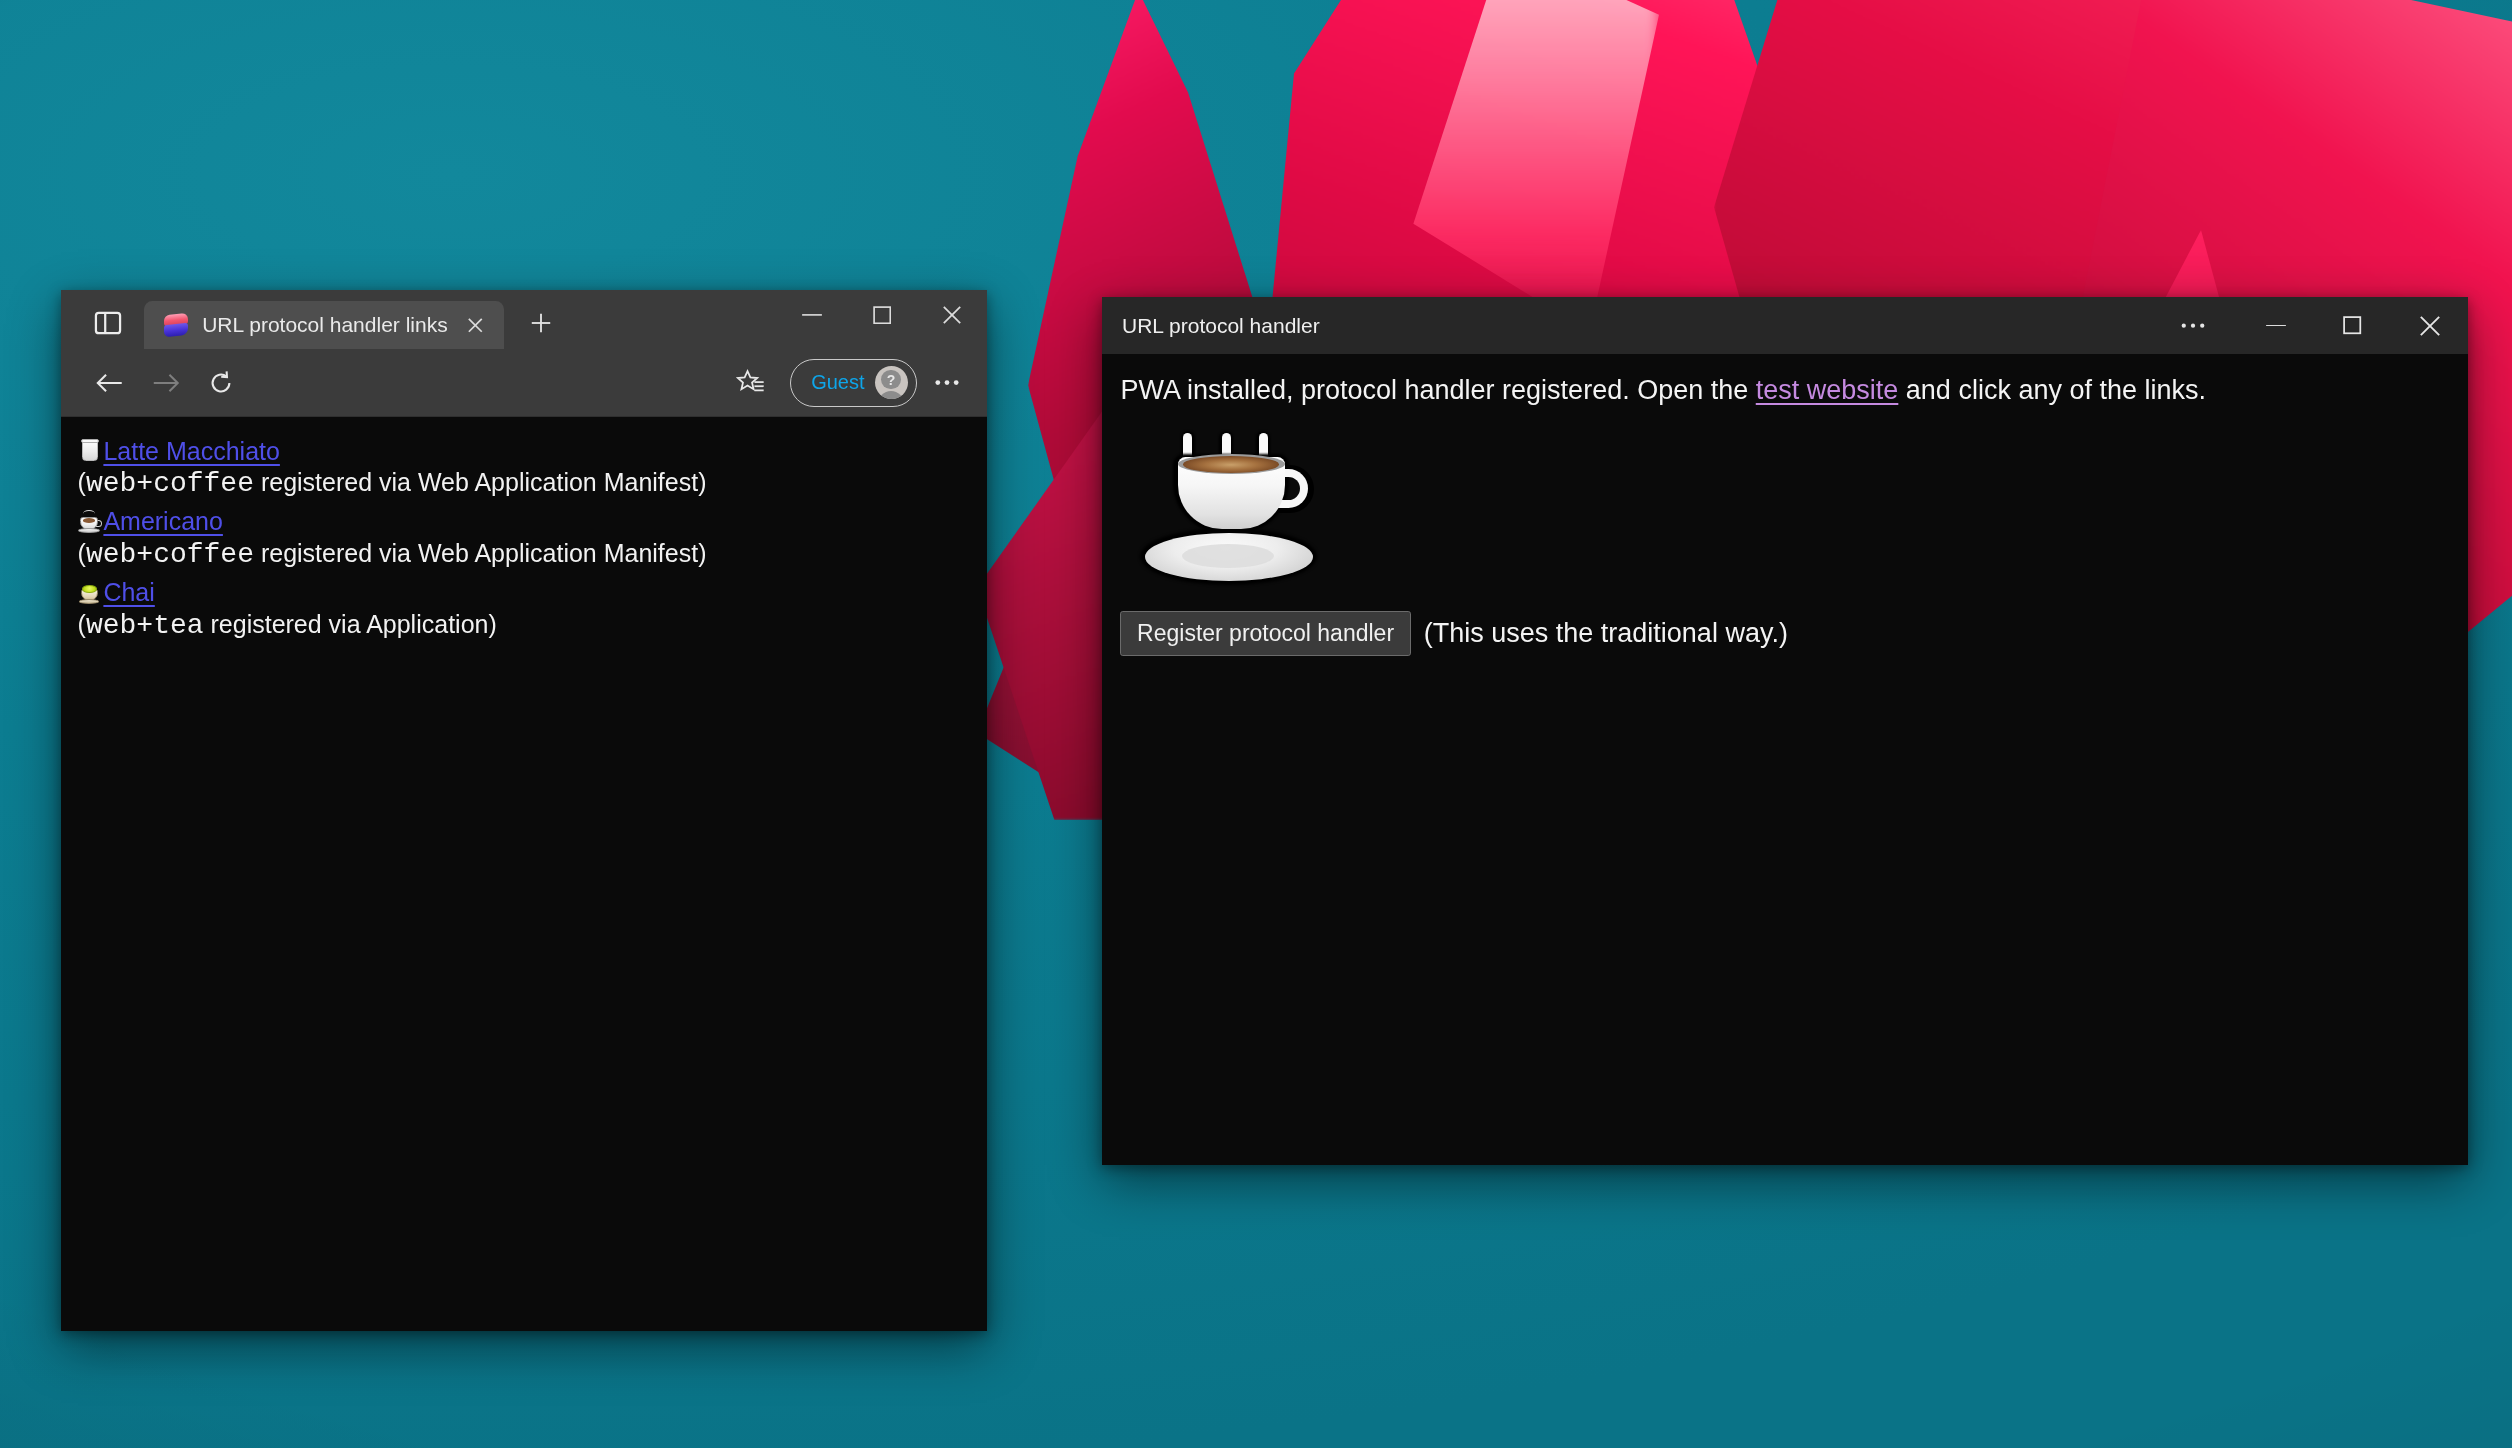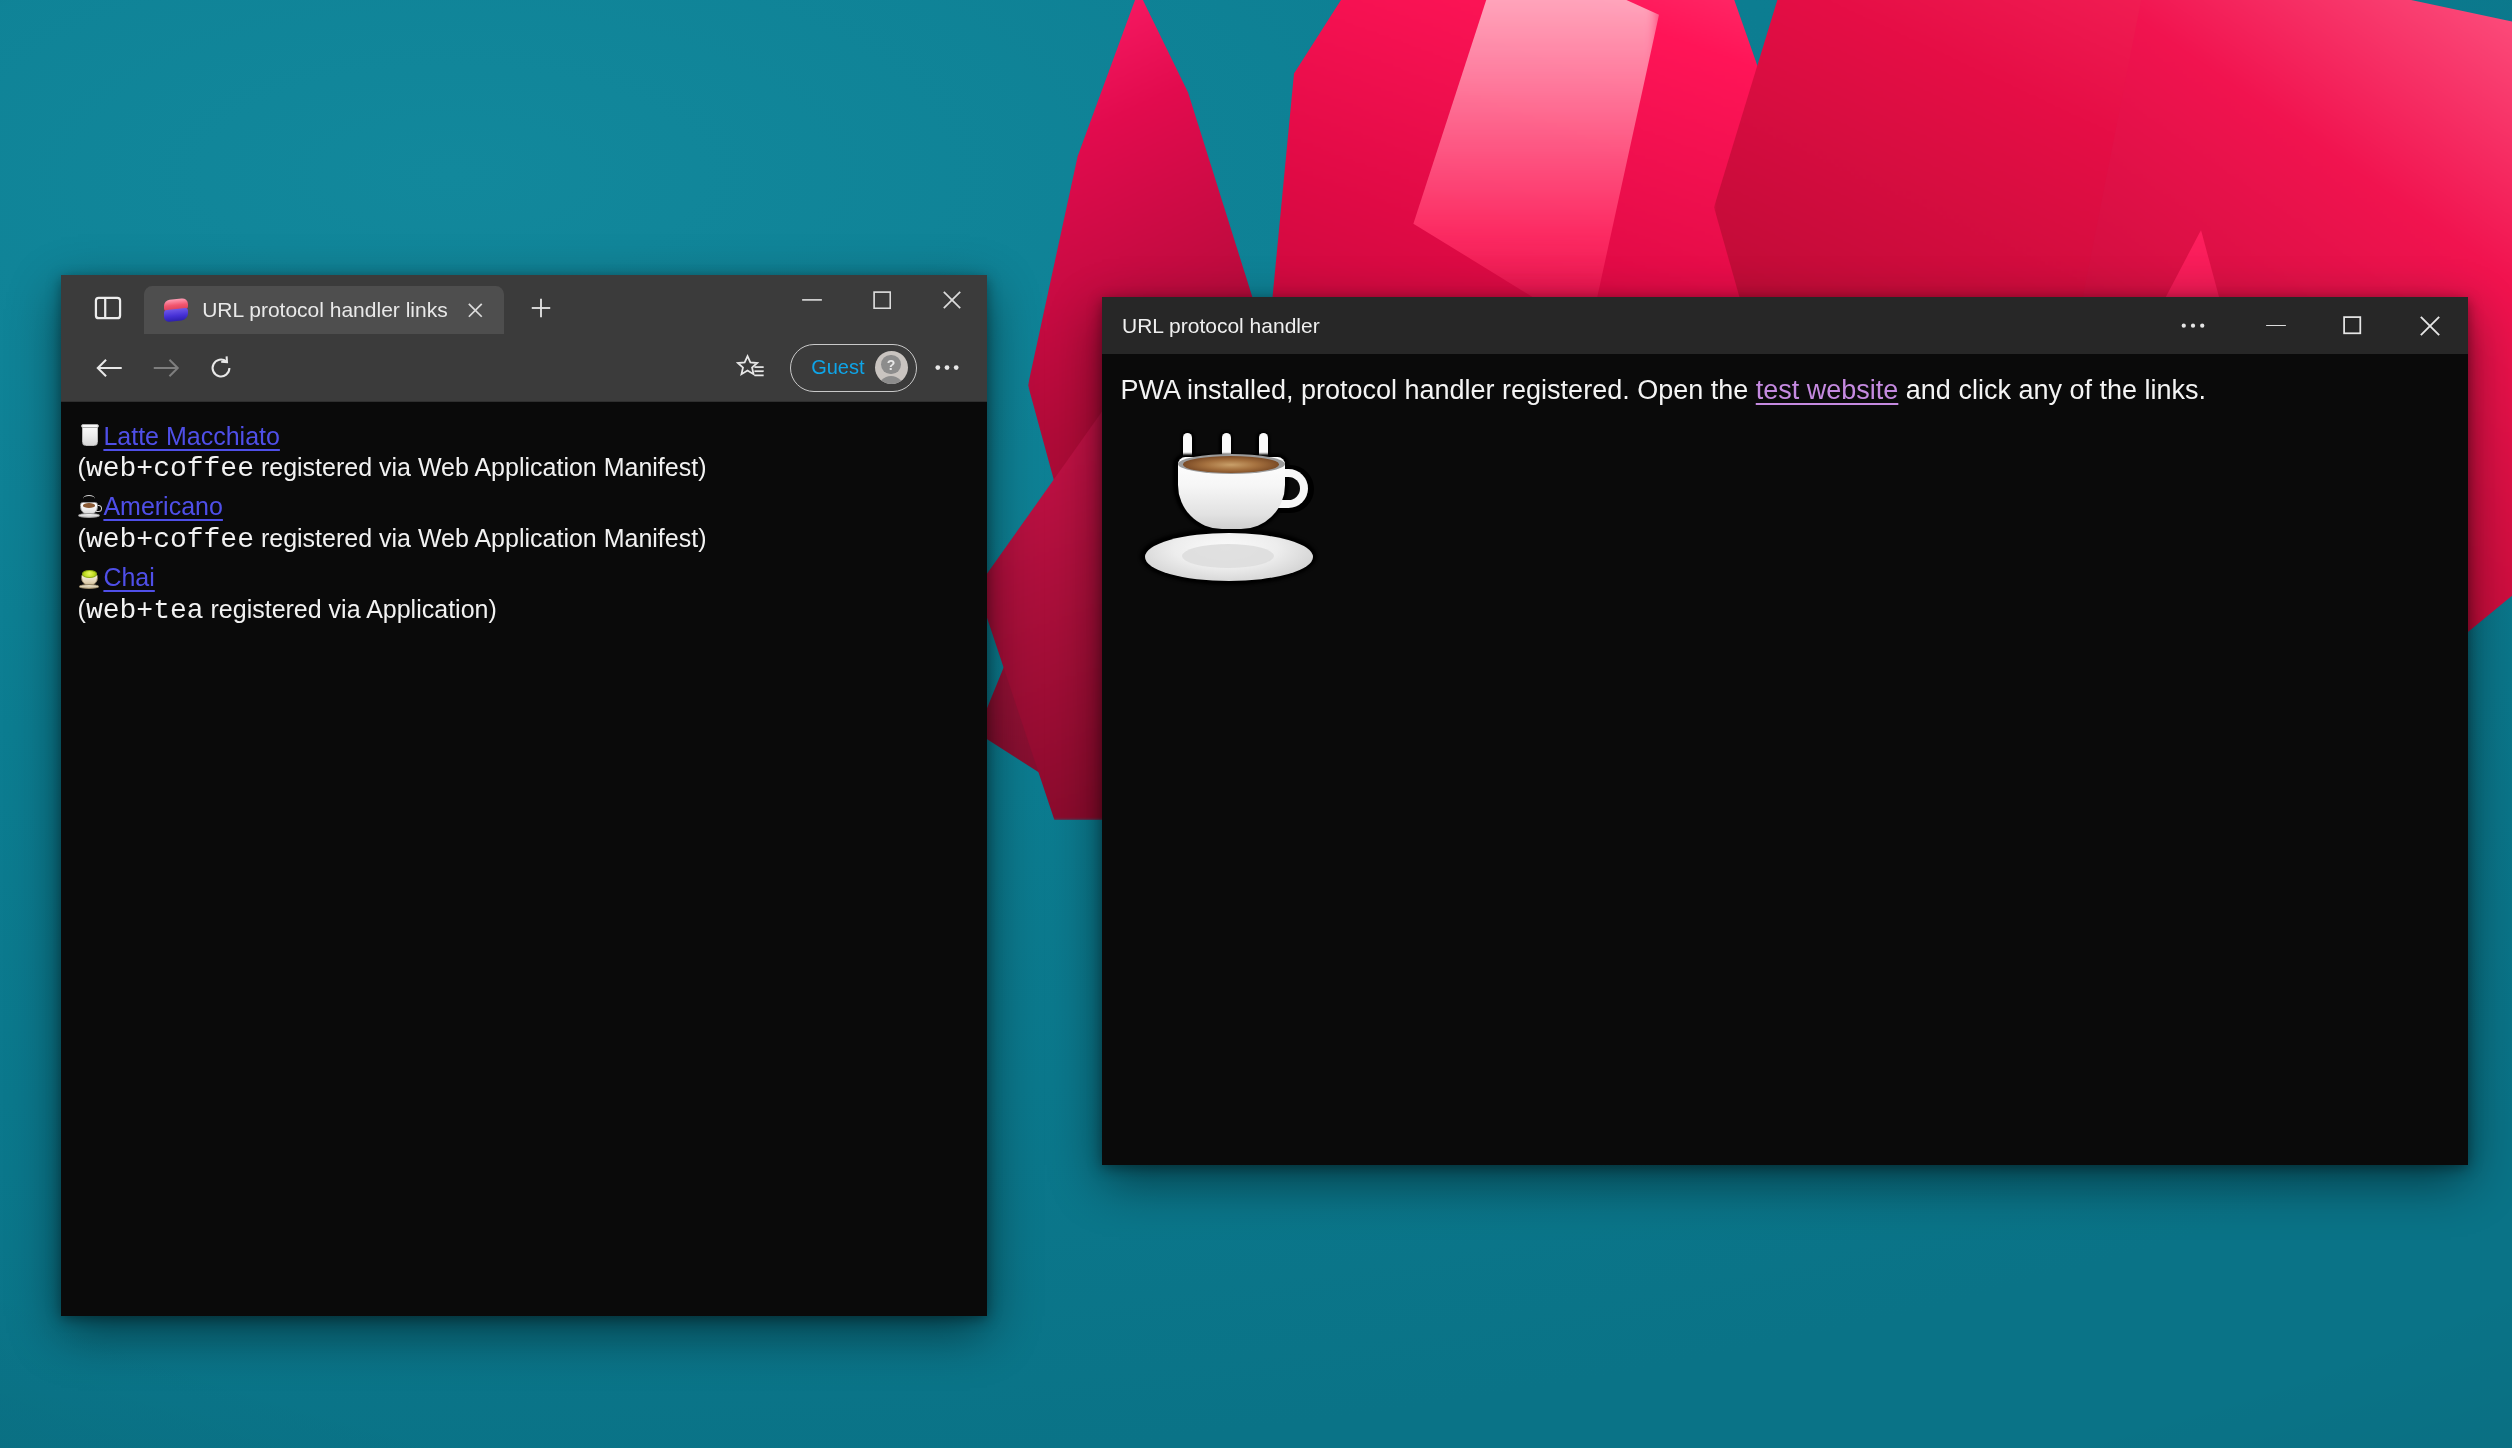--- a/index.html
+++ b/index.html
@@ -94,21 +94,21 @@
   }
 
   
   .window {
     position:absolute;
     box-shadow:0 16.6px 48px rgba(0,0,0,.48), 0 2.8px 13px rgba(0,0,0,.4);
   }
 
   
   #browser {
-    left:61px; top:275px;
+    left:61px; top:290px;
     width:926px; height:1041px;
     background:#3b3b3b;
     display:flex; flex-direction:column;justify-content:flex-end;
   }
   .tabstrip {
     height:59px;
     display:flex; align-items:flex-end;
     background:#3b3b3b;
     padding-left:9.2px;
     position:relative;
@@ -657,16 +657,20 @@
       <div class="bc-saucer-sh"></div>
       <div class="bc-cup-sh"></div>
       <div class="bc-handle"></div>
       <div class="bc-saucer"></div>
       <div class="bc-saucer-in"></div>
       <div class="bc-cup"></div>
       <div class="bc-rim"></div>
       <div class="bc-coffee"></div>
     </div>
 
+    <div class="pwa-btnrow">
+      <button class="reg-btn">Register protocol handler</button>
+      <span class="trad-note">(This uses the traditional way.)</span>
+    </div>
 
   </div>
 </div>
 
 
 </body></html>

